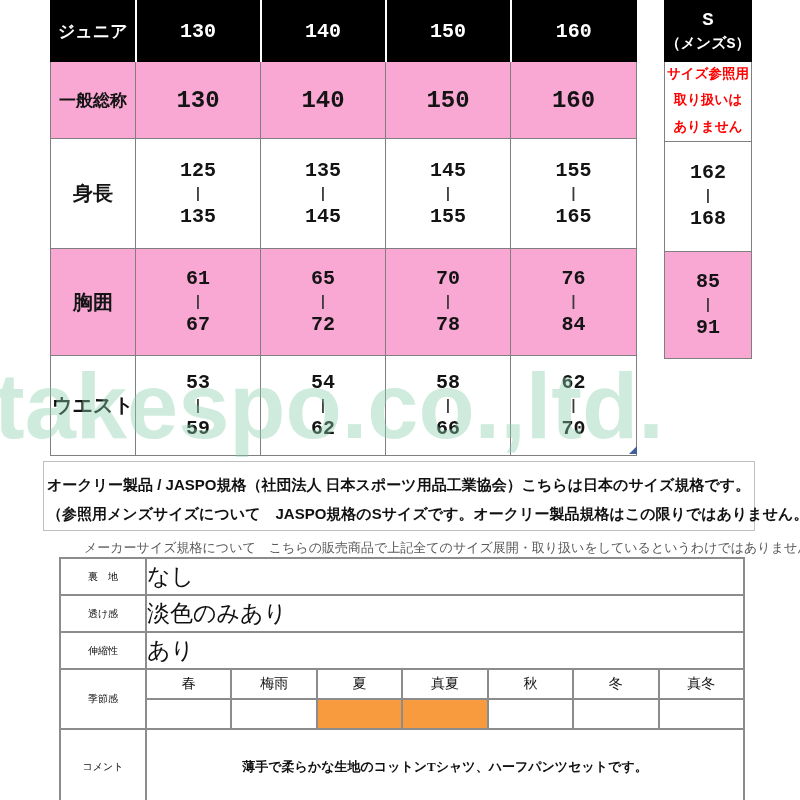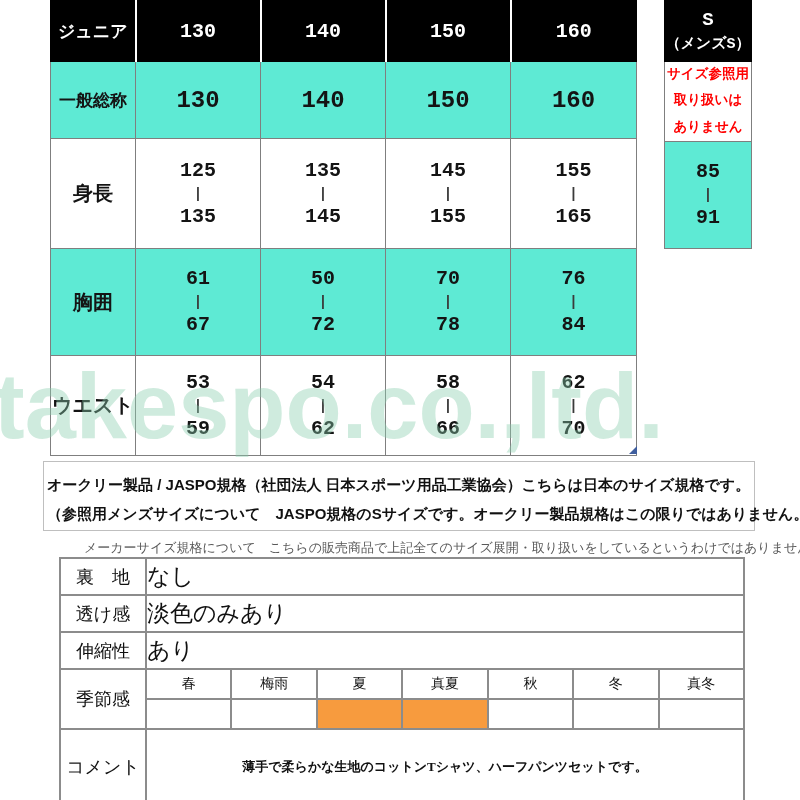--- a/index.html
+++ b/index.html
@@ -19,21 +19,21 @@
   .size-wrap { position:absolute; left:50px; top:0; display:flex; gap:27px; align-items:flex-start;font-family:Liberation Mono, monospace; }
   table.size-table { border-collapse:collapse; table-layout:fixed; background:#fff; }
   table.size-table td {
     border:1px solid #7f7f7f; text-align:center; vertical-align:middle;
     padding:0; font-weight:bold; color:#141414; overflow:hidden;
   }
   tr.r0 { height:61px; } tr.r1 { height:77px; } tr.r2 { height:110px; }
   tr.r3 { height:107px; } tr.r4 { height:100px; }
   tr.hdr td { background:#000; color:#fff; border-color:#000; font-size:20px; }
   tr.hdr td + td { border-left:2px solid #fff; }
-  tr.alt td { background:#5eead4;margin-left:43px; }
+  tr.alt td { background:#f9a8d4;margin-left:43px; }
   .corner { font-size:17px !important; }
   .rowlabel { font-size:20px; }
   .rowlabel-sm { font-size:17px; }
   .genval { font-size:24px; }
   .range { display:flex; flex-direction:column; align-items:center; justify-content:center; gap:3px; }
   .rv { font-size:20px; line-height:1.3; }
   .rsep { font-size:14px; color:#3a3a3a; line-height:1; }
   .mens-hdr div { line-height:1.5; }
   .mens-hdr .l1 { font-size:19px; }
   .mens-hdr .l2 { font-size:15px; }
@@ -61,21 +61,21 @@
 
   
   table.detail-table {
     position:absolute; left:59px; top:557px; width:686px; z-index:2;
     border-collapse:collapse; table-layout:fixed; background:#fff;
   }
   table.detail-table td {
     border:2px solid #8c8c8c; padding:0; color:#111; vertical-align:middle; overflow:hidden;
   }
   .drow { height:37px; }
-  .dlabel { text-align:center; font-size:18px; }
+  .dlabel { text-align:center; font-size:10px; }
   .dvalue { font-weight:normal; font-size:23px; padding-left:13px; }
   .season-name { height:28px; text-align:center; font-size:14px; }
   .season-band { height:28px; }
   .comment-row { height:76px;font-family:Liberation Serif, serif; }
   .comment-val { font-weight:bold; font-size:13px; text-align:center; }
 </style>
 </head>
 <body>
 
 <div class="canvas">
@@ -142,21 +142,21 @@
           <td class="rowlabel">胸囲</td>
           <td>
               <div class="range">
                 <span class="rv">61</span>
                 <span class="rsep">|</span>
                 <span class="rv">67</span>
               </div>
             </td>
           <td>
               <div class="range">
-                <span class="rv">50</span>
+                <span class="rv">65</span>
                 <span class="rsep">|</span>
                 <span class="rv">72</span>
               </div>
             </td>
           <td>
               <div class="range">
                 <span class="rv">70</span>
                 <span class="rsep">|</span>
                 <span class="rv">78</span>
               </div>
@@ -214,20 +214,29 @@
             <div class="l2">（メンズS）</div>
           </td>
         </tr>
         <tr class="r1">
           <td class="warn-cell">
             <div>サイズ参照用</div>
             <div>取り扱いは</div>
             <div>ありません</div>
           </td>
         </tr>
+        <tr class="r2">
+          <td>
+              <div class="range">
+                <span class="rv">162</span>
+                <span class="rsep">|</span>
+                <span class="rv">168</span>
+              </div>
+            </td>
+        </tr>
         <tr class="r3 alt">
           <td>
               <div class="range">
                 <span class="rv">85</span>
                 <span class="rsep">|</span>
                 <span class="rv">91</span>
               </div>
             </td>
         </tr>
       </tbody>

